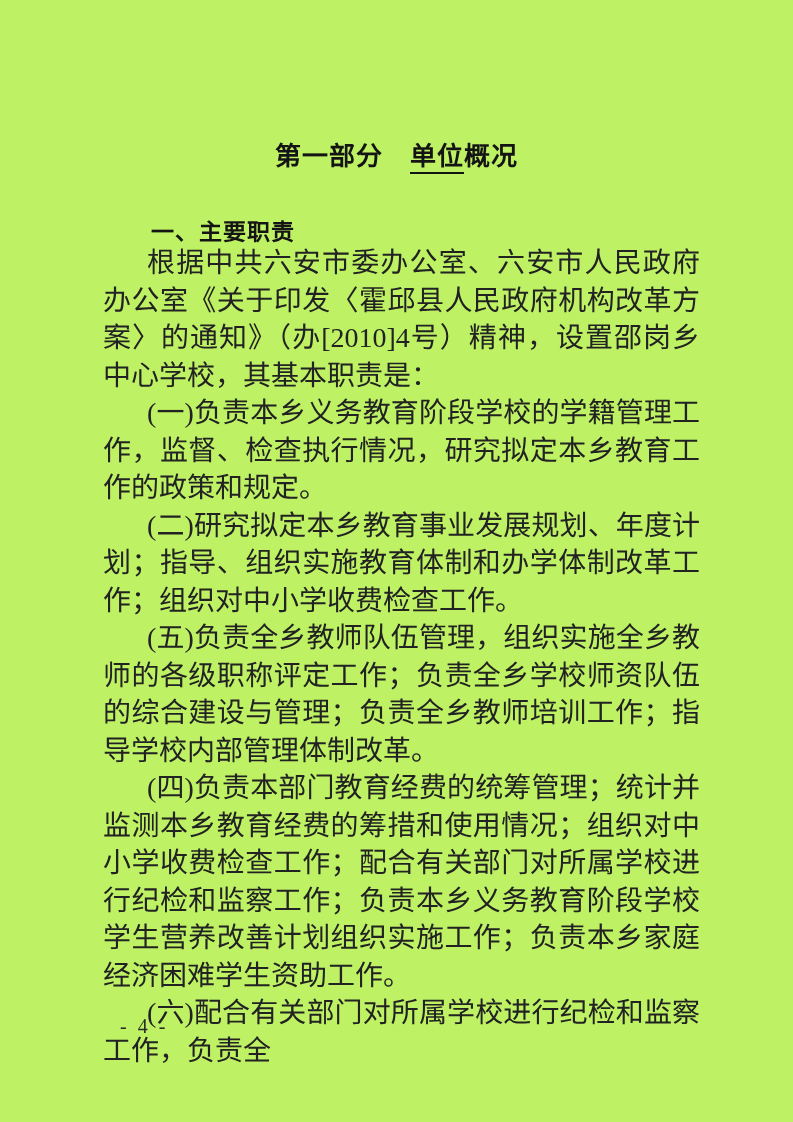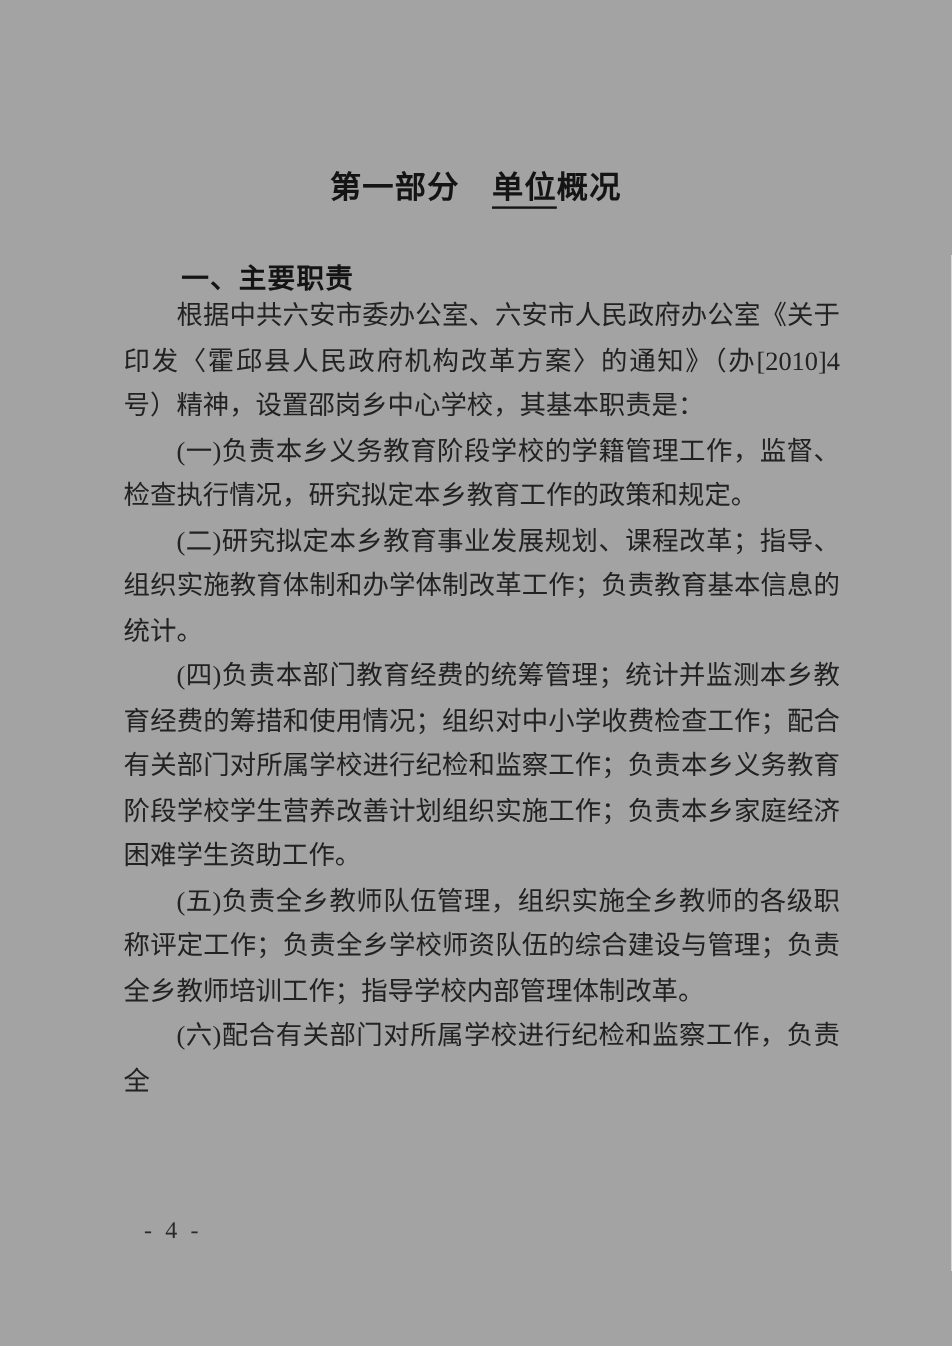--- a/index.html
+++ b/index.html
@@ -6,21 +6,21 @@
   * { margin: 0; padding: 0; box-sizing: border-box; }
 
   html, body {
     background: #ffffff;
   }
 
   .page {
     position: relative;
     width: 793px;
     height: 1122px;
-    background: #a3a3a3;
+    background: #bef264;
     overflow: hidden;
     color: #1d1d1d;
   }
 
   
   .doc-title {
     position: absolute;
     top: 139px;
     left: 0;
     right: 0;
@@ -52,21 +52,21 @@
     color: #141414;
   }
 
   
   .body-text {
     position: absolute;
     top: 244px;
     left: 103px;
     width: 597px;
     font-family: "Liberation Serif", "DejaVu Serif", serif;
-    font-size: 22px;
+    font-size: 28px;
     line-height: 37.5px;
     color: #222222;
     text-align: justify;
     text-justify: inter-ideograph;
   }
 
   .body-text p {
     text-indent: 44px;
     margin: 0;
   }
@@ -88,21 +88,21 @@
 
 <div class="page">
 
   <h1 class="doc-title"><span>第一部分　</span><span class="underlined">单位</span><span>概况</span></h1>
 
   <h2 class="section-heading">一、主要职责</h2>
 
   <div class="body-text">
     <p>根据中共六安市委办公室、六安市人民政府办公室《关于印发〈霍邱县人民政府机构改革方案〉的通知》（办[2010]4号）精神，设置邵岗乡中心学校，其基本职责是：</p>
     <p>(一)负责本乡义务教育阶段学校的学籍管理工作，监督、检查执行情况，研究拟定本乡教育工作的政策和规定。</p>
-    <p>(二)研究拟定本乡教育事业发展规划、课程改革；指导、组织实施教育体制和办学体制改革工作；负责教育基本信息的统计。</p>
+    <p>(二)研究拟定本乡教育事业发展规划、年度计划；指导、组织实施教育体制和办学体制改革工作；组织对中小学收费检查工作。</p>
+    <p>(五)负责全乡教师队伍管理，组织实施全乡教师的各级职称评定工作；负责全乡学校师资队伍的综合建设与管理；负责全乡教师培训工作；指导学校内部管理体制改革。</p>
     <p>(四)负责本部门教育经费的统筹管理；统计并监测本乡教育经费的筹措和使用情况；组织对中小学收费检查工作；配合有关部门对所属学校进行纪检和监察工作；负责本乡义务教育阶段学校学生营养改善计划组织实施工作；负责本乡家庭经济困难学生资助工作。</p>
-    <p>(五)负责全乡教师队伍管理，组织实施全乡教师的各级职称评定工作；负责全乡学校师资队伍的综合建设与管理；负责全乡教师培训工作；指导学校内部管理体制改革。</p>
     <p>(六)配合有关部门对所属学校进行纪检和监察工作，负责全</p>
   </div>
 
   <div class="page-number">- 4 -</div>
 
 </div>
 
 </body></html>

